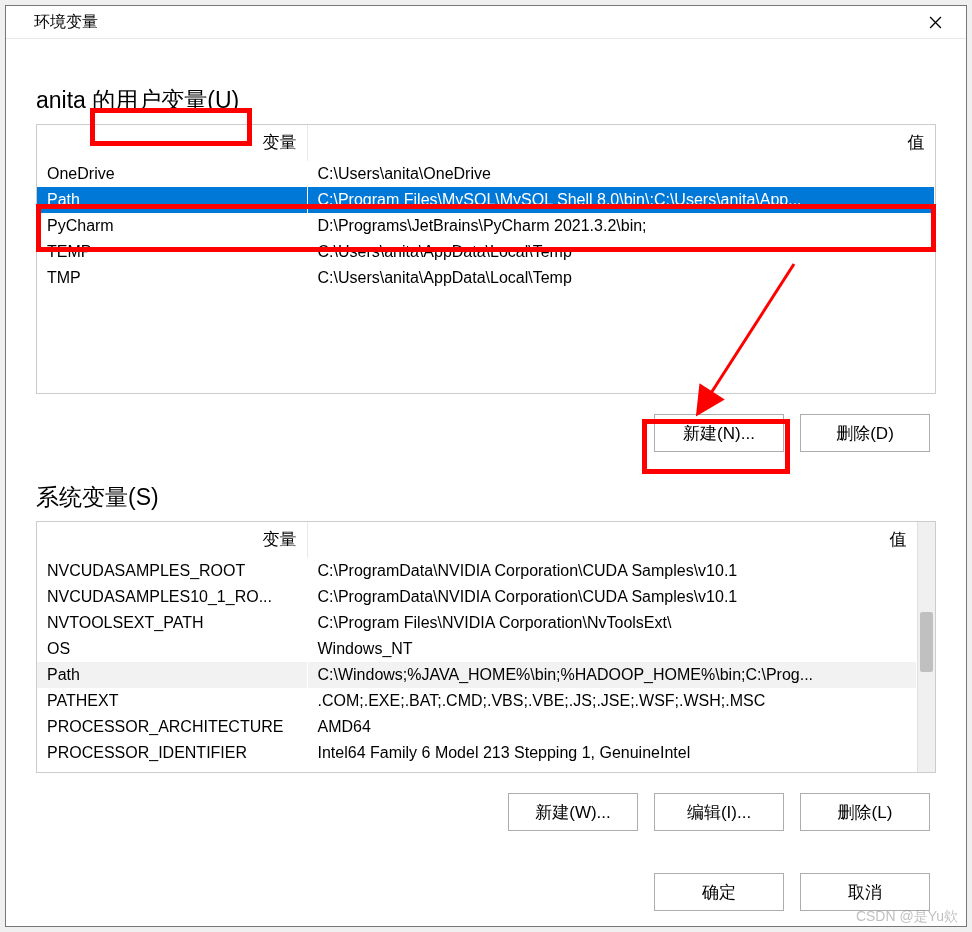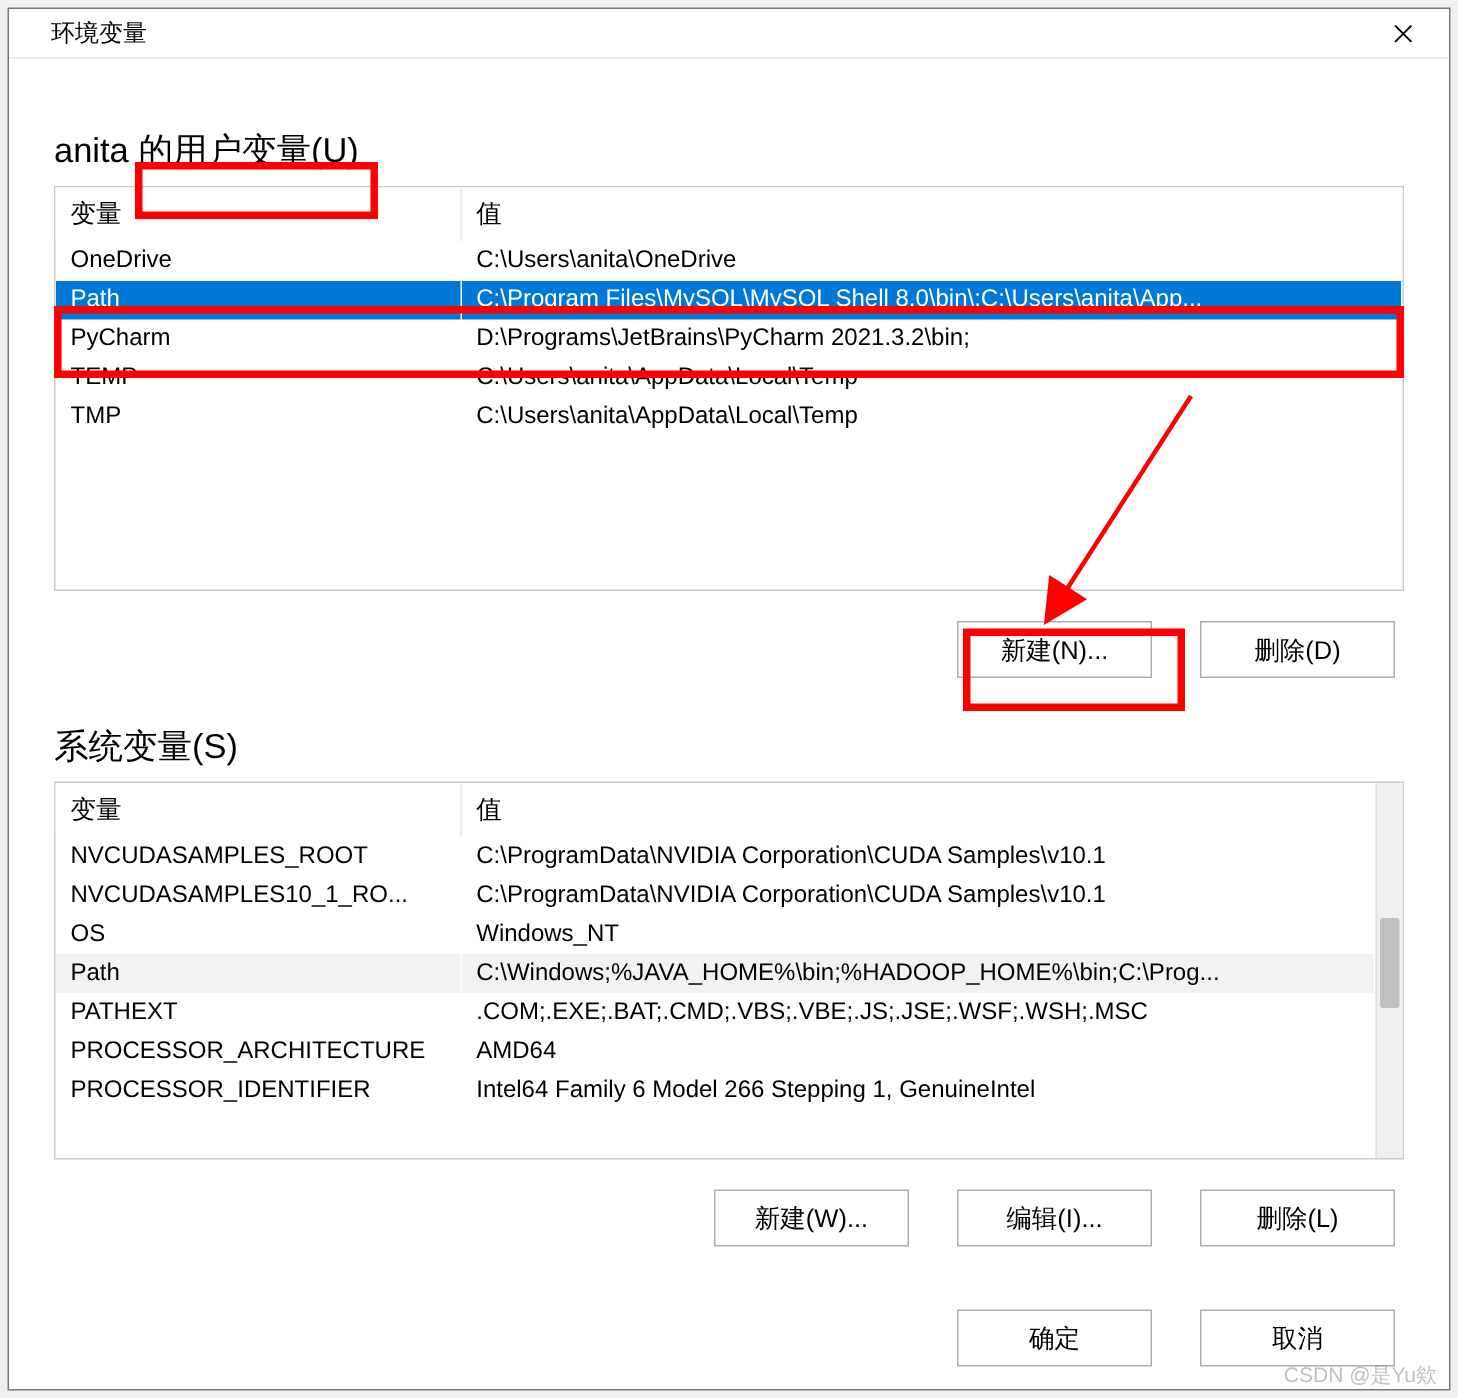--- a/index.html
+++ b/index.html
@@ -65,21 +65,21 @@
     background: #c0c0c0;
     border-radius: 2px;
   }
   .table-inner { flex:1; overflow:hidden; }
   table {
     width: 100%;
     border-collapse: collapse;
     table-layout: fixed;
   }
   th {
-    text-align: left;
+    text-align: right;
     font-weight: normal;
     font-size: 17px;
     padding: 6px 10px;
     border-bottom: 1px solid transparent;
     border-right: 1px solid #e8e8e8;
     background: #fff;
   }
   th:last-child { border-right: none; }
   td {
     font-size: 16px;
@@ -92,21 +92,21 @@
   tr.selected td {
     background: #0078d7;
     color: #fff;
   }
   tr.hover td { background: #f2f2f2; }
   .col-var { width: 270px; }
 
   .btn-row {
     display: flex;
     justify-content: flex-end;
-    gap: 32px;
+    gap: 16px;
     margin: 20px 6px 12px 0;
   }
   .btn {
     min-width: 130px;
     height: 38px;
     background: #fff;
     border: 1px solid #adadad;
     font-size: 17px;
     cursor: pointer;
     display: flex;
@@ -229,38 +229,42 @@
           <tbody>
             <tr>
                 <td>NVCUDASAMPLES_ROOT</td>
                 <td>C:\ProgramData\NVIDIA Corporation\CUDA Samples\v10.1</td>
               </tr>
             <tr>
                 <td>NVCUDASAMPLES10_1_RO...</td>
                 <td>C:\ProgramData\NVIDIA Corporation\CUDA Samples\v10.1</td>
               </tr>
             <tr>
+                <td>NVTOOLSEXT_PATH</td>
+                <td>C:\Program Files\NVIDIA Corporation\NvToolsExt\</td>
+              </tr>
+            <tr>
                 <td>OS</td>
                 <td>Windows_NT</td>
               </tr>
             <tr class="hover">
                 <td>Path</td>
                 <td>C:\Windows;%JAVA_HOME%\bin;%HADOOP_HOME%\bin;C:\Prog...</td>
               </tr>
             <tr>
                 <td>PATHEXT</td>
                 <td>.COM;.EXE;.BAT;.CMD;.VBS;.VBE;.JS;.JSE;.WSF;.WSH;.MSC</td>
               </tr>
             <tr>
                 <td>PROCESSOR_ARCHITECTURE</td>
                 <td>AMD64</td>
               </tr>
             <tr>
                 <td>PROCESSOR_IDENTIFIER</td>
-                <td>Intel64 Family 6 Model 266 Stepping 1, GenuineIntel</td>
+                <td>Intel64 Family 6 Model 213 Stepping 1, GenuineIntel</td>
               </tr>
           </tbody>
         </table>
       </div>
       <div class="sys-scroll-track">
         <div class="sys-scroll-thumb"></div>
       </div>
     </div>
     <div class="btn-row">
       <button class="btn">新建(W)...</button>

